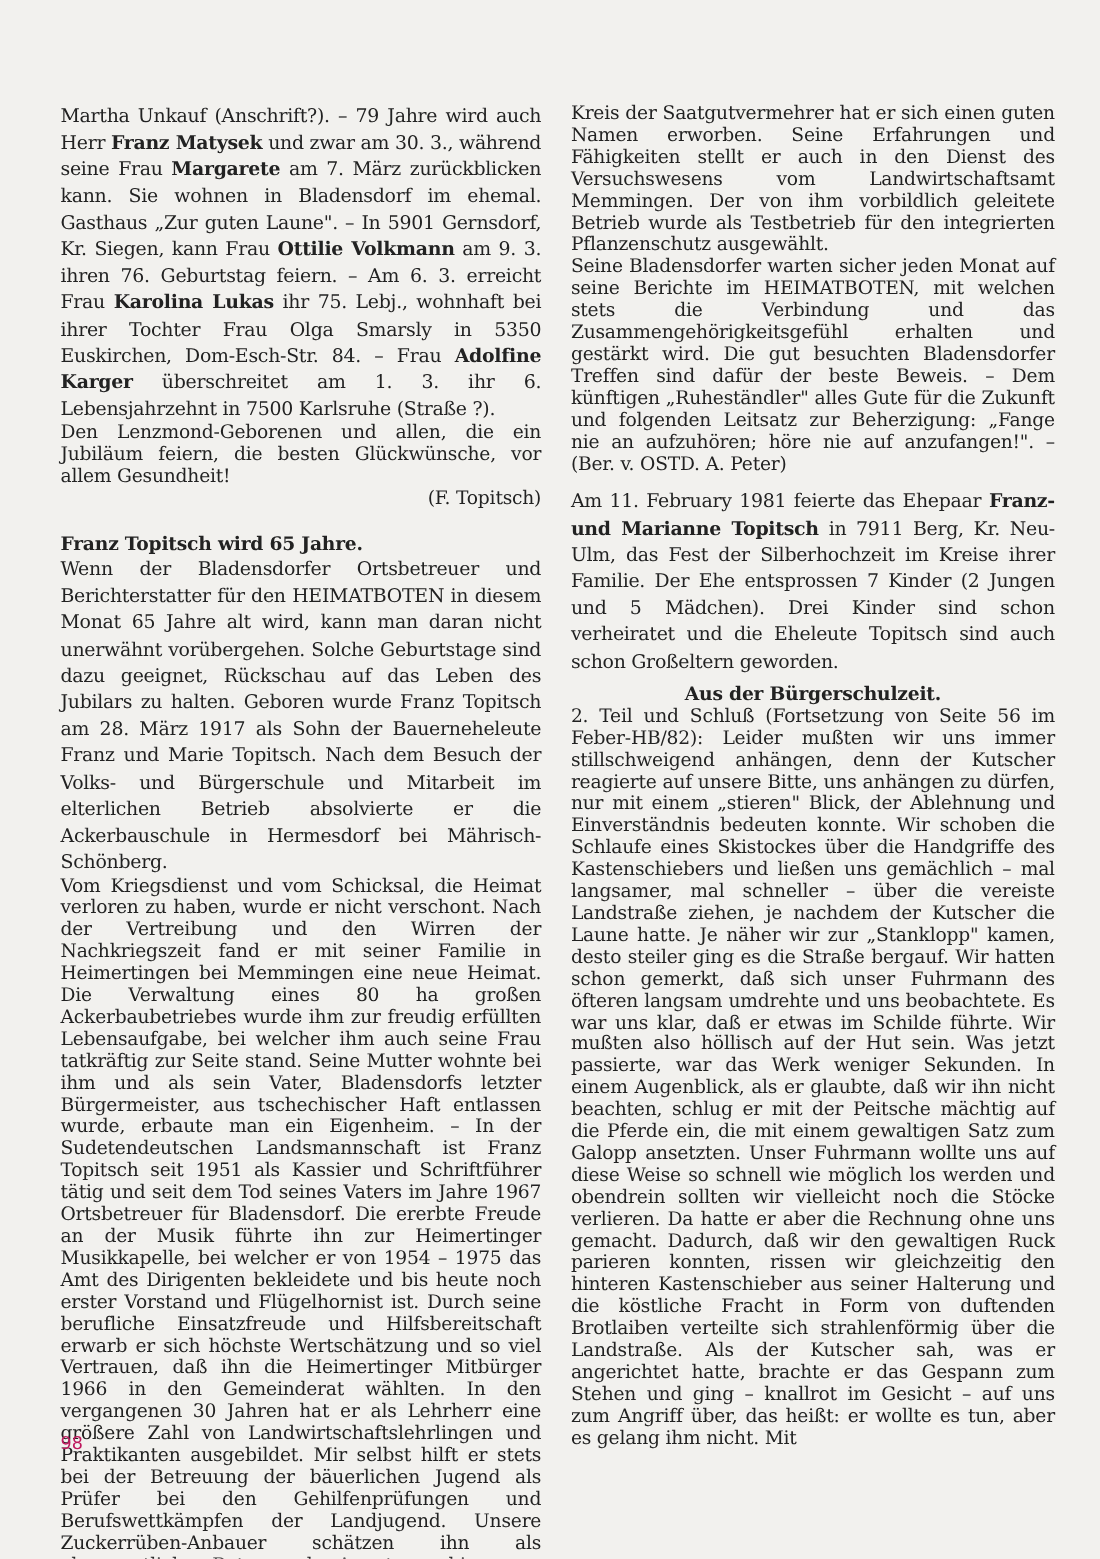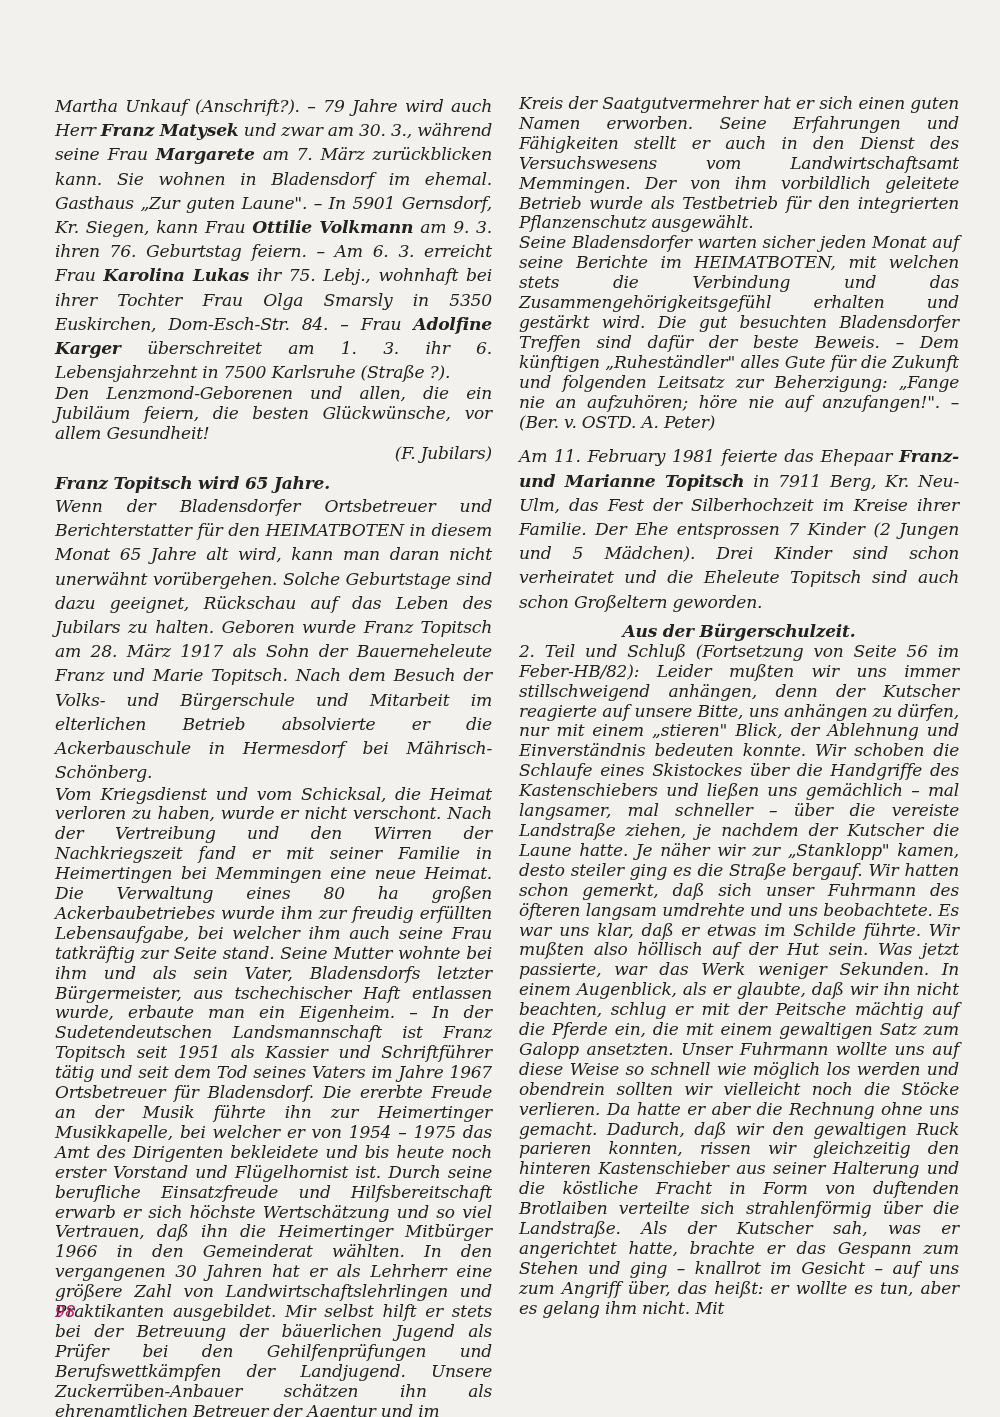--- a/index.html
+++ b/index.html
@@ -4,54 +4,54 @@
 <style>
   html, body { margin: 0; padding: 0; }
   body {
     width: 1000px; height: 1417px;
     background: #f2f1ee;
     color: #222;
     font-family: "DejaVu Serif", "Liberation Serif", serif;
     position: relative;
     overflow: hidden;
   }
-  .page { position: absolute; left: 0; top: 0; width: 1000px; height: 1150px; font-style: italic; }
+  .page { position: absolute; left: 0; top: 0; width: 1000px; height: 1150px; }
   .col { position: absolute; top: 94px; }
   .col-left { left: 55px; width: 437px; }
   .col-right { left: 519px; width: 440px; }
   p { margin: 0; text-align: justify; hyphens: manual; }
   .lg { font-size: 17.2px; line-height: 24.2px; letter-spacing: -0.25px; }
   .sm { font-size: 17px; line-height: 19.9px; letter-spacing: -0.2px; }
   b { font-weight: bold; }
   .heading {
     font-size: 17px; font-weight: bold; line-height: 22px; margin: 0;
     letter-spacing: -0.2px;
   }
   .sign-row { display: flex; justify-content: space-between; }
-  .gap-20 { margin-top: 8px; }
+  .gap-20 { margin-top: 20px; }
   .gap-12 { margin-top: 12px; }
   .gap-6 { margin-top: 6px; text-align: center; }
   .page-number {
     position: absolute; left: 55px; top: 1302px;
     font-family: "DejaVu Sans", "Liberation Sans", sans-serif;
     font-size: 16px; color: #be185d;
   }
 </style>
 </head>
 <body>
 
 <div class="page">
 
   <div class="col col-left">
     <p class="lg"><span>Martha Unkauf (Anschrift?). – 79 Jahre wird auch Herr </span><b>Franz Matysek</b><span> und zwar am 30. 3., während seine Frau </span><b>Margarete</b><span> am 7. März zurückblicken kann. Sie wohnen in Bladensdorf im ehemal. Gasthaus „Zur guten Laune". – In 5901 Gernsdorf, Kr. Siegen, kann Frau </span><b>Ottilie Volkmann</b><span> am 9. 3. ihren 76. Geburtstag feiern. – Am 6. 3. erreicht Frau </span><b>Karolina Lukas</b><span> ihr 75. Lebj., wohnhaft bei ihrer Tochter Frau Olga Smarsly in 5350 Euskirchen, Dom-Esch-Str. 84. – Frau </span><b>Adolfine Karger</b><span> überschreitet am 1. 3. ihr 6. Lebensjahrzehnt in 7500 Karlsruhe (Straße ?).</span></p>
 
     <p class="sm"><span>Den Lenzmond-Geborenen und allen, die ein Jubiläum feiern, die besten Glückwünsche, vor allem Gesundheit!</span></p>
     <div class="sm sign-row">
       <span></span>
-      <span>(F. Jubilars)</span>
+      <span>(F. Topitsch)</span>
     </div>
 
     <h2 class="heading gap-20">Franz Topitsch wird 65 Jahre.</h2>
     <p class="lg">Wenn der Bladensdorfer Ortsbetreuer und Berichterstatter für den HEIMATBOTEN in diesem Monat 65 Jahre alt wird, kann man daran nicht unerwähnt vorübergehen. Solche Geburtstage sind dazu geeignet, Rückschau auf das Leben des Jubilars zu halten. Geboren wurde Franz Topitsch am 28. März 1917 als Sohn der Bauerneheleute Franz und Marie Topitsch. Nach dem Besuch der Volks- und Bürgerschule und Mitarbeit im elterlichen Betrieb absolvierte er die Ackerbauschule in Hermesdorf bei Mährisch-Schönberg.</p>
     <p class="sm">Vom Kriegsdienst und vom Schicksal, die Heimat verloren zu haben, wurde er nicht verschont. Nach der Vertreibung und den Wirren der Nachkriegszeit fand er mit seiner Familie in Heimertingen bei Memmingen eine neue Heimat. Die Verwaltung eines 80 ha großen Ackerbaubetriebes wurde ihm zur freudig erfüllten Lebensaufgabe, bei welcher ihm auch seine Frau tatkräftig zur Seite stand. Seine Mutter wohnte bei ihm und als sein Vater, Bladensdorfs letzter Bürgermeister, aus tschechischer Haft entlassen wurde, erbaute man ein Eigenheim. – In der Sudetendeutschen Landsmannschaft ist Franz Topitsch seit 1951 als Kassier und Schriftführer tätig und seit dem Tod seines Vaters im Jahre 1967 Ortsbetreuer für Bladensdorf. Die ererbte Freude an der Musik führte ihn zur Heimertinger Musikkapelle, bei welcher er von 1954 – 1975 das Amt des Dirigenten bekleidete und bis heute noch erster Vorstand und Flügelhornist ist. Durch seine berufliche Einsatzfreude und Hilfsbereitschaft erwarb er sich höchste Wertschätzung und so viel Vertrauen, daß ihn die Heimertinger Mitbürger 1966 in den Gemeinderat wählten. In den vergangenen 30 Jahren hat er als Lehrherr eine größere Zahl von Landwirtschaftslehrlingen und Praktikanten ausgebildet. Mir selbst hilft er stets bei der Betreuung der bäuerlichen Jugend als Prüfer bei den Gehilfenprüfungen und Berufswettkämpfen der Landjugend. Unsere Zuckerrüben-Anbauer schätzen ihn als ehrenamtlichen Betreuer der Agentur und im</p>
   </div>
 
   <div class="col col-right">
     <p class="sm">Kreis der Saatgutvermehrer hat er sich einen guten Namen erworben. Seine Erfahrungen und Fähigkeiten stellt er auch in den Dienst des Versuchswesens vom Landwirtschaftsamt Memmingen. Der von ihm vorbildlich geleitete Betrieb wurde als Testbetrieb für den integrierten Pflanzenschutz ausgewählt.</p>
     <p class="sm">Seine Bladensdorfer warten sicher jeden Monat auf seine Berichte im HEIMATBOTEN, mit welchen stets die Verbindung und das Zusammengehörigkeitsgefühl erhalten und gestärkt wird. Die gut besuchten Bladensdorfer Treffen sind dafür der beste Beweis. – Dem künftigen „Ruheständler" alles Gute für die Zukunft und folgenden Leitsatz zur Beherzigung: „Fange nie an aufzuhören; höre nie auf anzufangen!". – (Ber. v. OSTD. A. Peter)</p>

